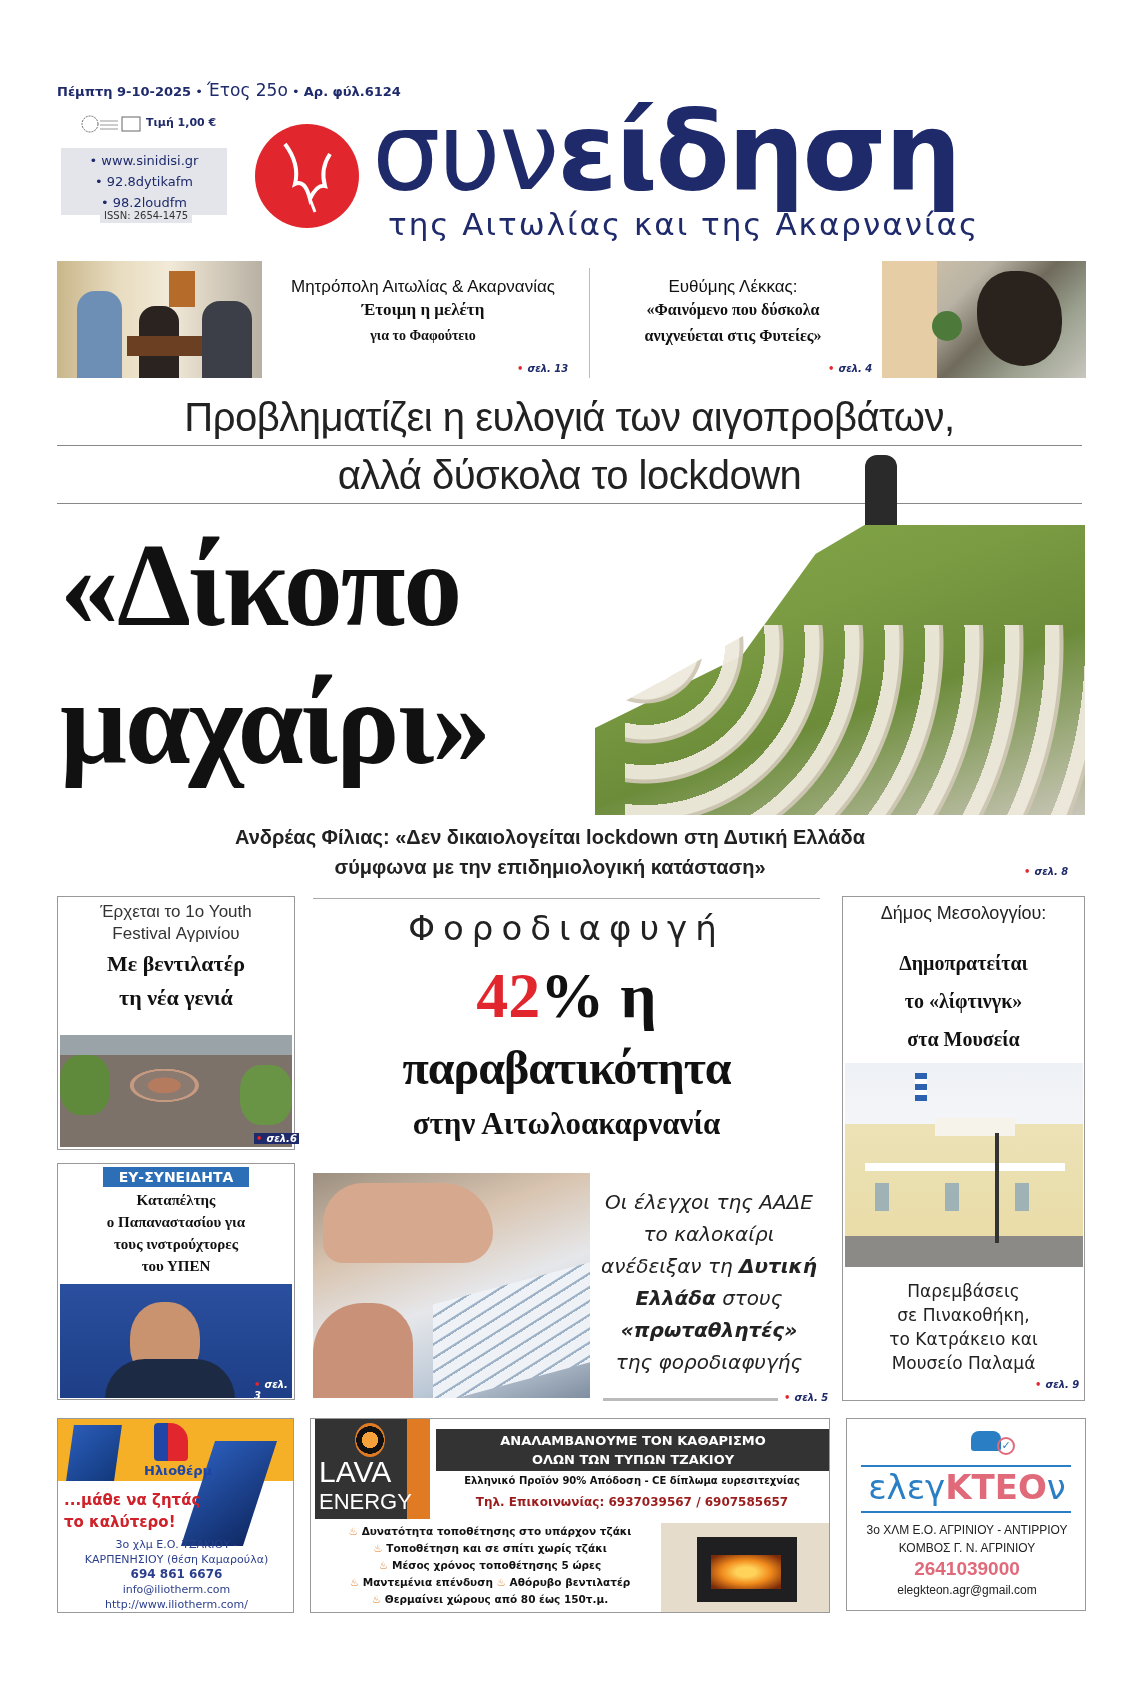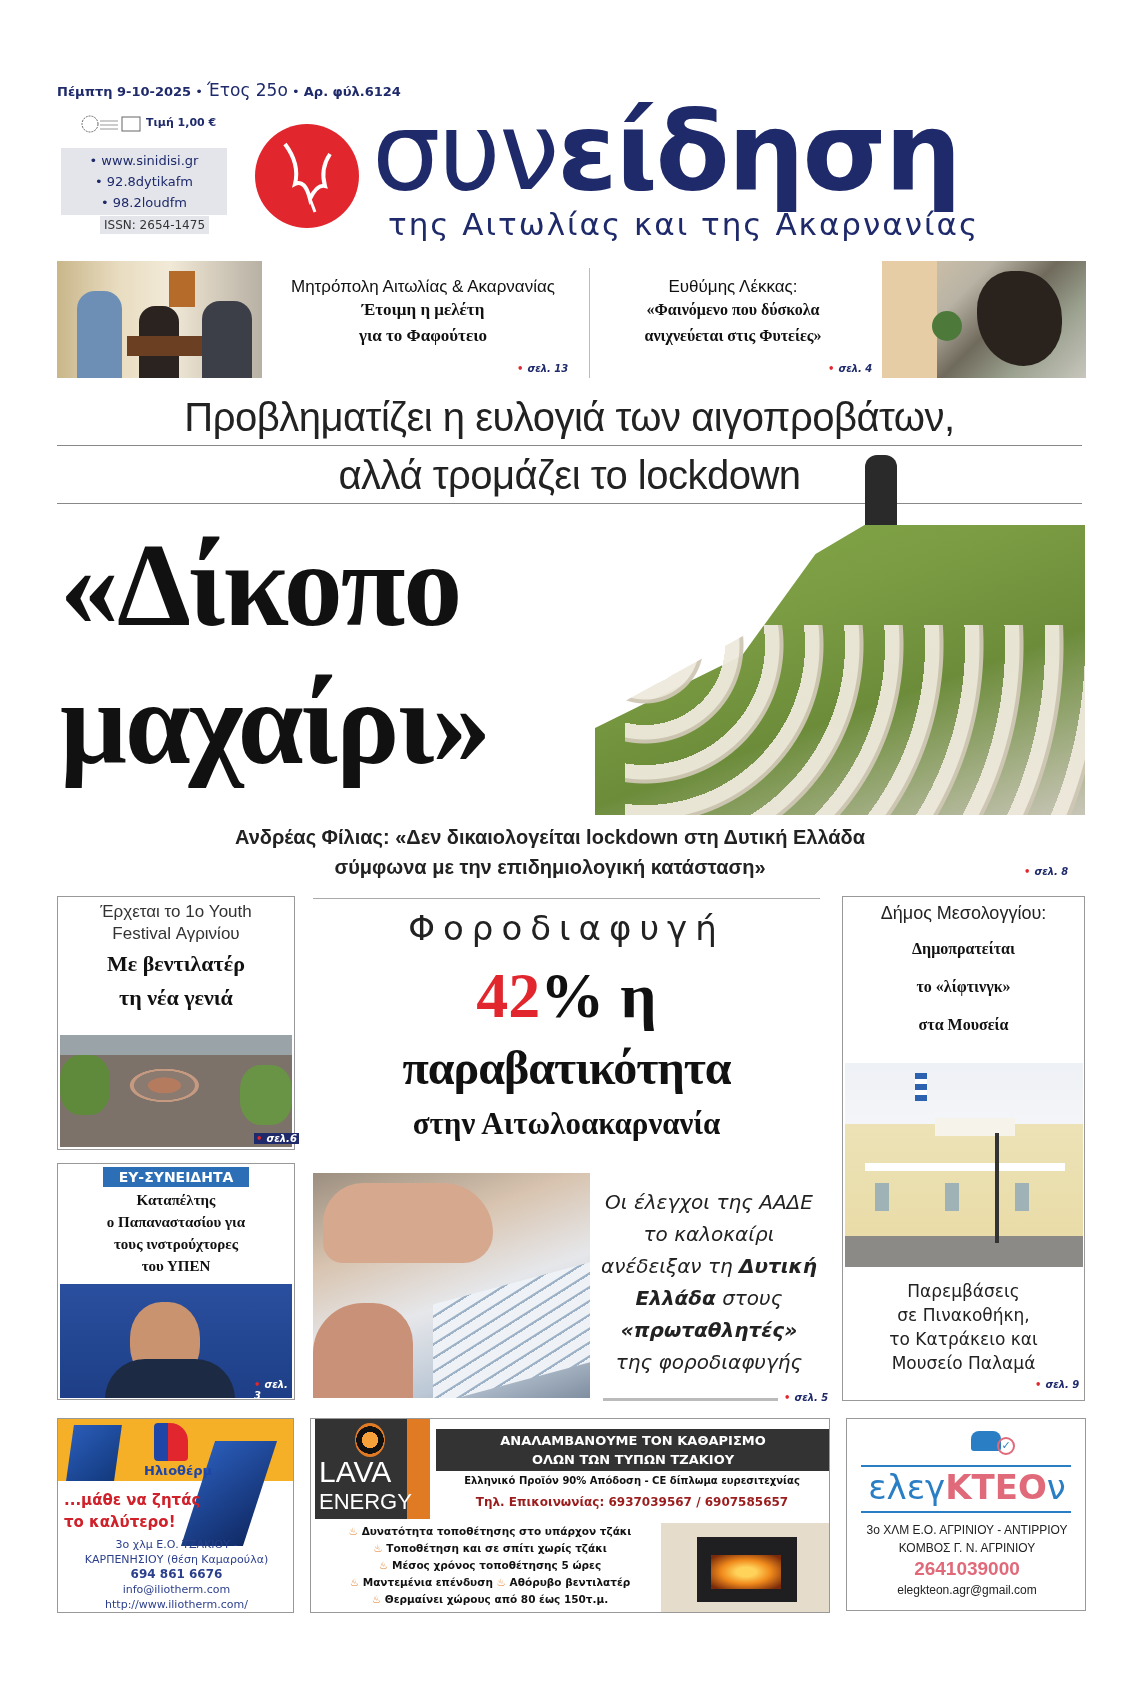--- a/index.html
+++ b/index.html
@@ -30,21 +30,21 @@
       <line x1="20" y1="15" x2="38" y2="15" stroke="#999"></line>
       <rect x="42" y="3" width="18" height="14" fill="none" stroke="#666"></rect>
     </svg>
 </div>
 <div class="abs navy" style="left:146px;top:116px;font-size:11px;font-weight:bold">Τιμή 1,00 €</div>
 <div class="abs c navy" style="left:61px;top:148px;width:166px;height:67px;background:#e3e5ea;font-size:13px;line-height:21px;padding-top:2px">
   <div>• www.sinidisi.gr</div>
   <div>• 92.8dytikafm</div>
   <div>• 98.2loudfm</div>
 </div>
-<div class="abs" style="left:100px;top:216px;font-size:12px;background:#e3e5ea;padding:2px 4px;color:#333">ISSN: 2654-1475</div>
+<div class="abs" style="left:100px;top:208px;font-size:10px;background:#e3e5ea;padding:2px 4px;color:#333">ISSN: 2654-1475</div>
 
 <div class="abs" style="left:255px;top:124px;width:104px;height:104px;border-radius:50%;background:#e1262d">
   <svg width="104" height="104">
       <path d="M30 20 Q45 40 40 60 Q50 55 55 75 Q62 60 70 62 Q65 45 75 30" fill="none" stroke="#fff" stroke-width="4"></path>
       <path d="M55 75 L60 88" stroke="#fff" stroke-width="3"></path>
     </svg>
 </div>
 <div class="abs navy" style="left:372px;top:92px;font-size:108px;line-height:120px;letter-spacing:-2px;white-space:nowrap">
   <span style="font-weight:normal">συν</span><span style="font-weight:bold">είδηση</span>
 </div>
@@ -53,39 +53,39 @@
 <div class="photo" style="left:57px;top:261px;width:205px;height:117px;background:linear-gradient(90deg,#c9b68a 0%,#e8dcc0 30%,#f2ead8 55%,#d8cfbf 75%,#b7b1a4 100%)">
   <div style="position:absolute;left:20px;top:30px;width:45px;height:87px;background:#6d8fb5;border-radius:18px 18px 0 0"></div>
   <div style="position:absolute;left:82px;top:45px;width:40px;height:72px;background:#2b2320;border-radius:16px 16px 0 0"></div>
   <div style="position:absolute;left:70px;top:75px;width:80px;height:20px;background:#6b3f22"></div>
   <div style="position:absolute;left:145px;top:40px;width:50px;height:77px;background:#3d3f48;border-radius:18px 18px 0 0"></div>
   <div style="position:absolute;left:112px;top:10px;width:26px;height:36px;background:#b56b2a"></div>
 </div>
 <div class="abs c" style="left:268px;top:277px;width:310px">
   <div class="cond" style="font-size:17px">Μητρόπολη Αιτωλίας &amp; Ακαρνανίας</div>
   <div class="heavy" style="font-size:17px;line-height:26px">Έτοιμη η μελέτη</div>
-  <div class="heavy" style="font-size:17px;line-height:26px">για το Φαφούτειο</div>
+  <div class="heavy" style="font-size:14px;line-height:26px">για το Φαφούτειο</div>
 </div>
 <div class="sel" style="left:517px;top:363px"><span class="dot">•</span><span>σελ. 13</span></div>
 <div class="abs" style="left:589px;top:268px;width:1px;height:110px;background:#bbb"></div>
 <div class="abs c" style="left:598px;top:277px;width:270px">
   <div class="cond" style="font-size:17px">Ευθύμης Λέκκας:</div>
   <div class="heavy" style="font-size:16px;line-height:26px">«Φαινόμενο που δύσκολα</div>
   <div class="heavy" style="font-size:16px;line-height:26px">ανιχνεύεται στις Φυτείες»</div>
 </div>
 <div class="sel" style="left:828px;top:363px"><span class="dot">•</span><span>σελ. 4</span></div>
 <div class="photo" style="left:882px;top:261px;width:204px;height:117px;background:linear-gradient(135deg,#d9c7a8 0%,#b9b3a5 35%,#6f6a5c 55%,#9aa08e 75%,#c8c6bd 100%)">
   <div style="position:absolute;left:0;top:0;width:55px;height:117px;background:#e7cda6"></div>
   <div style="position:absolute;left:95px;top:10px;width:85px;height:95px;background:#2a231d;border-radius:40% 50% 45% 55%"></div>
   <div style="position:absolute;left:50px;top:50px;width:30px;height:30px;background:#4d7a3a;border-radius:50%"></div>
 </div>
 
 <div class="abs c cond" style="left:57px;top:395px;width:1025px;font-size:40px;color:#222;letter-spacing:-0.5px">Προβληματίζει η ευλογιά των αιγοπροβάτων,</div>
 <div class="abs" style="left:57px;top:445px;width:1025px;height:1px;background:#888"></div>
-<div class="abs c cond" style="left:57px;top:453px;width:1025px;font-size:40px;color:#222;letter-spacing:-0.5px">αλλά τρομάζει το lockdown</div>
+<div class="abs c cond" style="left:57px;top:453px;width:1025px;font-size:40px;color:#222;letter-spacing:-0.5px">αλλά δύσκολα το lockdown</div>
 <div class="abs" style="left:57px;top:503px;width:1025px;height:1px;background:#888"></div>
 
 <div class="photo" style="left:395px;top:455px;width:690px;height:360px">
   <div style="position:absolute;left:470px;top:0;width:32px;height:95px;background:#2a2a2a;border-radius:12px 12px 2px 2px"></div>
   <div style="position:absolute;left:200px;top:70px;width:490px;height:290px;background:linear-gradient(160deg,#86a94a 0%,#7a9b42 35%,#6c8c3a 60%,#c9c6b8 100%);clip-path:polygon(55% 0,100% 0,100% 100%,0 100%,0 70%,30% 45%,45% 10%)"></div>
   <div style="position:absolute;left:230px;top:170px;width:460px;height:190px;background:repeating-radial-gradient(circle at 20px 20px,#eee9dc 0 14px,#cfc7b5 15px 18px,transparent 19px 40px);opacity:.95;clip-path:polygon(30% 0,100% 0,100% 100%,0 100%,0 40%)"></div>
 </div>
 <div class="abs heavy" style="left:60px;top:522px;font-size:118px;line-height:128px;letter-spacing:-2px;font-weight:900">«Δίκοπο</div>
 <div class="abs heavy" style="left:60px;top:660px;font-size:118px;line-height:128px;letter-spacing:-2px;font-weight:900">μαχαίρι»</div>
 
@@ -146,21 +146,21 @@
   <div><span>ανέδειξαν τη</span> <b>Δυτική</b></div>
   <div><b>Ελλάδα</b> <span>στους</span></div>
   <div><b>«πρωταθλητές»</b></div>
   <div>της φοροδιαφυγής</div>
 </div>
 <div class="abs" style="left:603px;top:1398px;width:175px;height:3px;background:#bbb"></div>
 <div class="sel" style="left:784px;top:1392px"><span class="dot">•</span><span>σελ. 5</span></div>
 
 <div class="box" style="left:842px;top:896px;width:243px;height:505px">
   <div class="c cond" style="padding-top:6px;font-size:18px;color:#222">Δήμος Μεσολογγίου:</div>
-  <div class="c heavy" style="font-size:16px;line-height:38px;margin-top:6px">
+  <div class="c heavy" style="font-size:20px;line-height:38px;margin-top:20px">
     <div>Δημοπρατείται</div>
     <div>το «λίφτινγκ»</div>
     <div>στα Μουσεία</div>
   </div>
   <div class="photo" style="left:2px;top:166px;width:238px;height:204px;background:linear-gradient(180deg,#eef1f5 0%,#f4f5f8 30%,#ece2b6 30%,#e9dca8 85%,#8c8a86 85%)">
     <div style="position:absolute;left:70px;top:10px;width:12px;height:28px;background:linear-gradient(#2c62b0 0 20%,#fff 20% 40%,#2c62b0 40% 60%,#fff 60% 80%,#2c62b0 80%)"></div>
     <div style="position:absolute;left:90px;top:55px;width:80px;height:18px;background:#f5f3ea"></div>
     <div style="position:absolute;left:20px;top:100px;width:200px;height:8px;background:#fff"></div>
     <div style="position:absolute;left:30px;top:120px;width:14px;height:28px;background:#9fb2b5"></div>
     <div style="position:absolute;left:100px;top:120px;width:14px;height:28px;background:#9fb2b5"></div>

